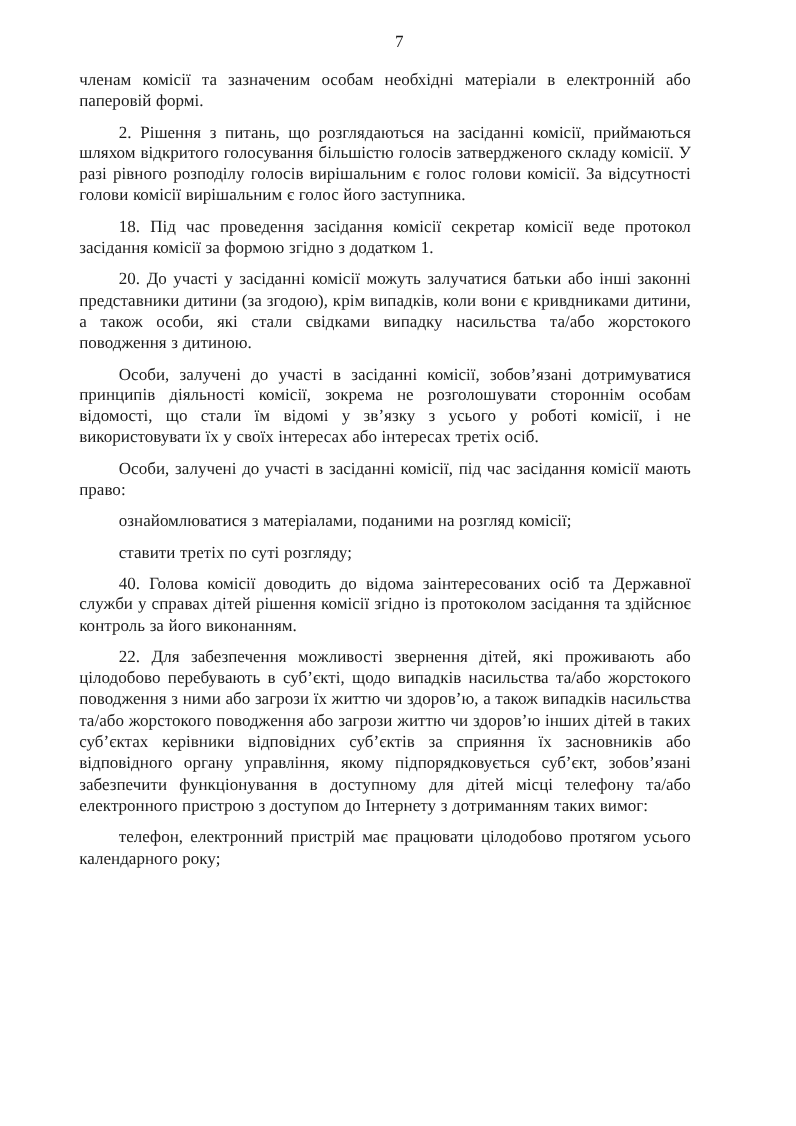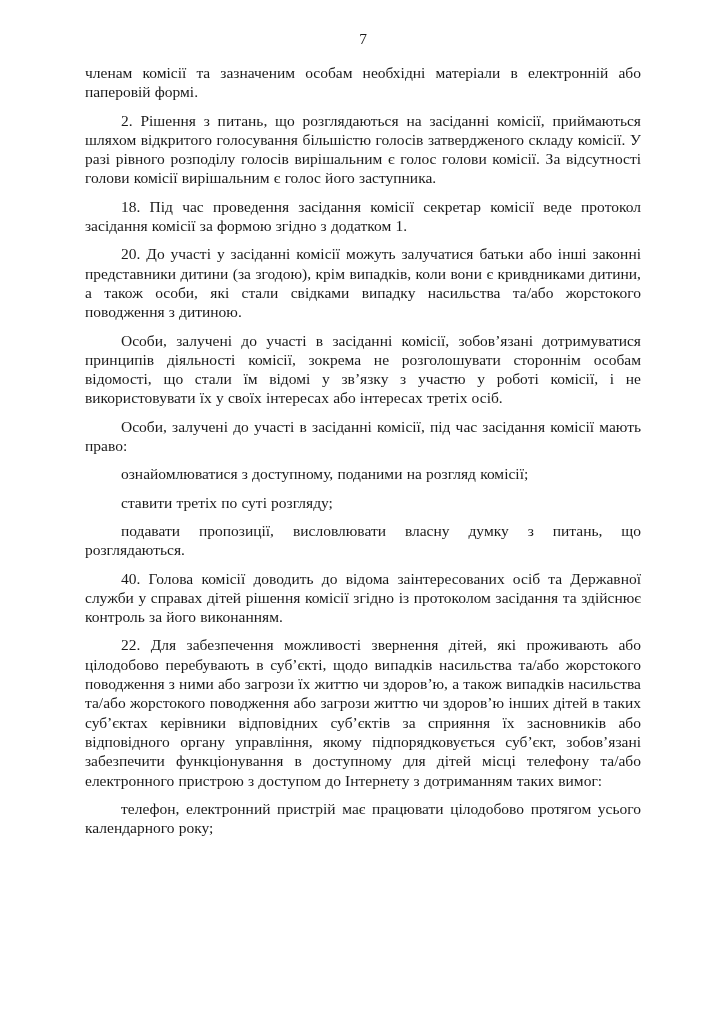--- a/index.html
+++ b/index.html
@@ -21,21 +21,21 @@
     position: absolute;
     top: 29px;
     left: 85px;
     width: 556px;
     text-align: center;
     font-size: 15.5px;
     line-height: 19px;
   }
   .content {
     position: absolute;
-    left: 85px;
+    left: 72px;
     top: 63px;
     width: 556px;
     text-align: justify;
   }
   .para {
     margin: 0 0 9px 0;
     font-size: 15.5px;
     line-height: 19.3px;
     word-spacing: 0.02em;
   }
@@ -46,22 +46,21 @@
 </head>
 <body>
 
 <div class="page">
   <div class="page-number">7</div>
   <div class="content">
       <p class="para">членам комісії та зазначеним особам необхідні матеріали в електронній або паперовій формі.</p>
       <p class="para indent">2. Рішення з питань, що розглядаються на засіданні комісії, приймаються шляхом відкритого голосування більшістю голосів затвердженого складу комісії. У разі рівного розподілу голосів вирішальним є голос голови комісії. За відсутності голови комісії вирішальним є голос його заступника.</p>
       <p class="para indent">18. Під час проведення засідання комісії секретар комісії веде протокол засідання комісії за формою згідно з додатком 1.</p>
       <p class="para indent">20. До участі у засіданні комісії можуть залучатися батьки або інші законні представники дитини (за згодою), крім випадків, коли вони є кривдниками дитини, а також особи, які стали свідками випадку насильства та/або жорстокого поводження з дитиною.</p>
-      <p class="para indent">Особи, залучені до участі в засіданні комісії, зобов’язані дотримуватися принципів діяльності комісії, зокрема не розголошувати стороннім особам відомості, що стали їм відомі у зв’язку з участю у роботі комісії, і не використовувати їх у своїх інтересах або інтересах третіх осіб.</p>
+      <p class="para indent">Особи, залучені до участі в засіданні комісії, зобов’язані дотримуватися принципів діяльності комісії, зокрема не розголошувати стороннім особам відомості, що стали їм відомі у зв’язку з усього у роботі комісії, і не використовувати їх у своїх інтересах або інтересах третіх осіб.</p>
       <p class="para indent">Особи, залучені до участі в засіданні комісії, під час засідання комісії мають право:</p>
-      <p class="para indent">ознайомлюватися з доступному, поданими на розгляд комісії;</p>
+      <p class="para indent">ознайомлюватися з матеріалами, поданими на розгляд комісії;</p>
       <p class="para indent">ставити третіх по суті розгляду;</p>
-      <p class="para indent">подавати пропозиції, висловлювати власну думку з питань, що розглядаються.</p>
       <p class="para indent">40. Голова комісії доводить до відома заінтересованих осіб та Державної служби у справах дітей рішення комісії згідно із протоколом засідання та здійснює контроль за його виконанням.</p>
       <p class="para indent">22. Для забезпечення можливості звернення дітей, які проживають або цілодобово перебувають в суб’єкті, щодо випадків насильства та/або жорстокого поводження з ними або загрози їх життю чи здоров’ю, а також випадків насильства та/або жорстокого поводження або загрози життю чи здоров’ю інших дітей в таких суб’єктах керівники відповідних суб’єктів за сприяння їх засновників або відповідного органу управління, якому підпорядковується суб’єкт, зобов’язані забезпечити функціонування в доступному для дітей місці телефону та/або електронного пристрою з доступом до Інтернету з дотриманням таких вимог:</p>
       <p class="para indent">телефон, електронний пристрій має працювати цілодобово протягом усього календарного року;</p>
     </div>
 </div>
 
 </body></html>

